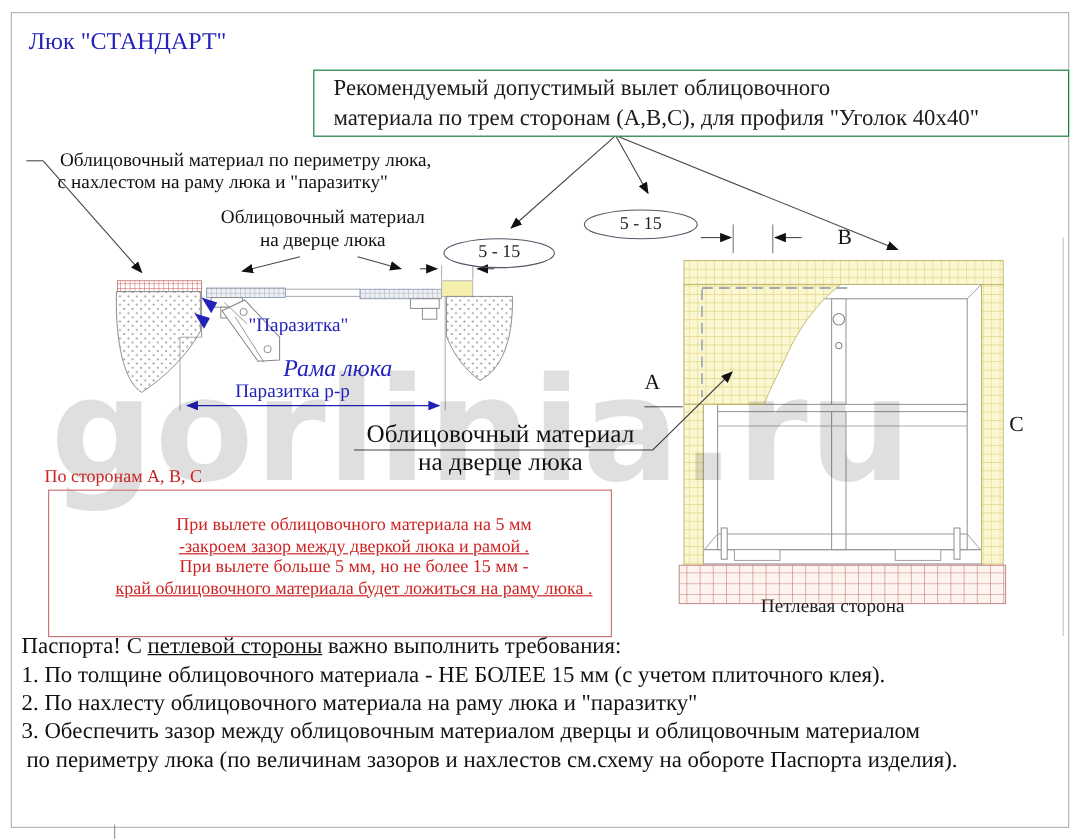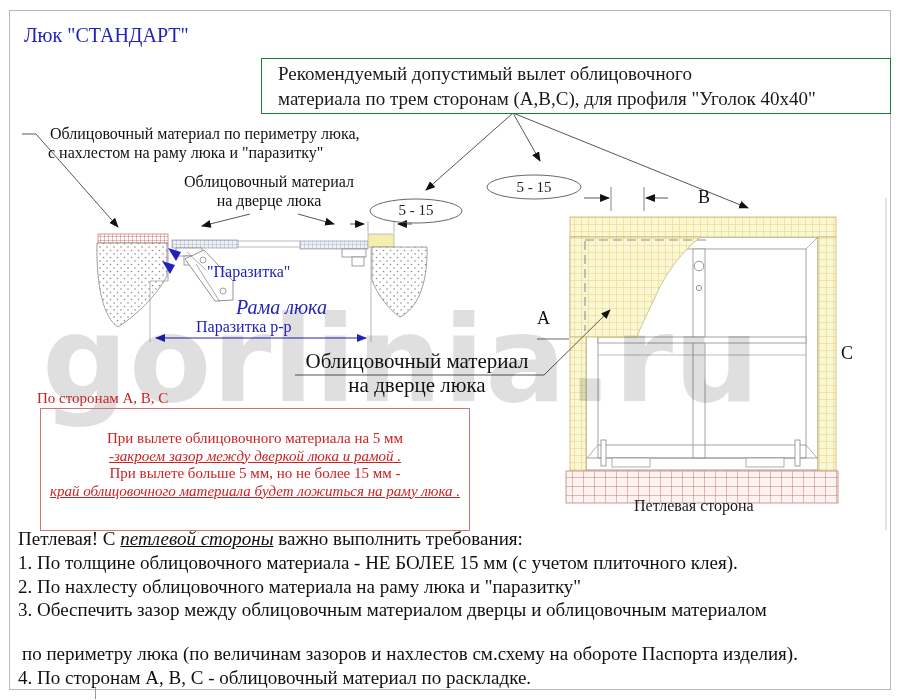--- a/index.html
+++ b/index.html
@@ -25,25 +25,25 @@
   .dimtxt{font-size:15px;color:#222;}
   #ov-left{left:390px;top:202px;width:52px;text-align:center;}
   #ov-right{left:508px;top:179px;width:52px;text-align:center;}
   .sideletter{font-size:18px;color:#111;}
   #side-a{left:537px;top:308px;}
   #side-b{left:698px;top:187px;}
   #side-c{left:841px;top:343px;}
   #door-big-label{left:288px;top:349px;width:258px;text-align:center;font-size:21px;line-height:24px;color:#111;}
   #note-label{left:37px;top:390px;font-size:15px;color:var(--red,#cc2222);}
   #note-box{left:40px;top:408px;width:428px;height:100px;border:1px solid #cc7777;z-index:4;
-            text-align:center;font-size:15px;line-height:17.5px;color:var(--red,#cc2222);padding-top:21px;}
-  .u{text-decoration:underline;font-style:italic;}
+            text-align:center;font-size:15px;line-height:17.5px;color:var(--red,#cc2222);padding-top:21px;padding-left:40px;}
+  .u{text-decoration:underline;}
   #hinge-label{left:634px;top:497px;font-size:16px;}
   #reqs{left:18px;top:527px;font-size:19px;line-height:23.8px;color:#111;z-index:4;white-space:nowrap;}
-  #req-3b{padding-left:4px;margin-top:20px;}
+  #req-3b{padding-left:4px;}
   #border-tick{left:95px;top:687px;width:1px;height:12px;background:#999;z-index:4;}
 </style>
 </head>
 <body>
 
 <div id="page-border" class="abs"></div>
 <div id="border-tick" class="abs"></div>
 <div id="watermark" class="abs">gorlinia.ru</div>
 
 <svg id="drawing" class="abs" width="900" height="700" viewBox="0 0 900 700">
@@ -207,19 +207,18 @@
 <div id="note-box" class="abs">
   <div>При вылете облицовочного материала  на 5 мм</div>
   <div class="u">-закроем зазор между дверкой люка и рамой .</div>
   <div>При вылете больше 5 мм, но не более 15 мм -</div>
   <div class="u">край облицовочного материала будет ложиться на раму люка .</div>
 </div>
 
 <div id="hinge-label" class="abs txt">Петлевая сторона</div>
 
 <div id="reqs" class="abs">
-  <div><span>Петлевая! С </span><span class="u">петлевой стороны</span><span> важно выполнить требования:</span></div>
+  <div><span>Паспорта! С </span><span class="u">петлевой стороны</span><span> важно выполнить требования:</span></div>
   <div>1. По толщине облицовочного материала - НЕ БОЛЕЕ 15 мм (с учетом плиточного клея).</div>
   <div>2. По нахлесту облицовочного материала на раму люка и "паразитку"</div>
   <div>3. Обеспечить зазор между облицовочным материалом дверцы и облицовочным материалом</div>
   <div id="req-3b"> по периметру люка (по величинам зазоров и нахлестов см.схему на обороте Паспорта изделия).</div>
-  <div>4. По сторонам А, В, С - облицовочный материал по раскладке.</div>
 </div>
 
 </body></html>

